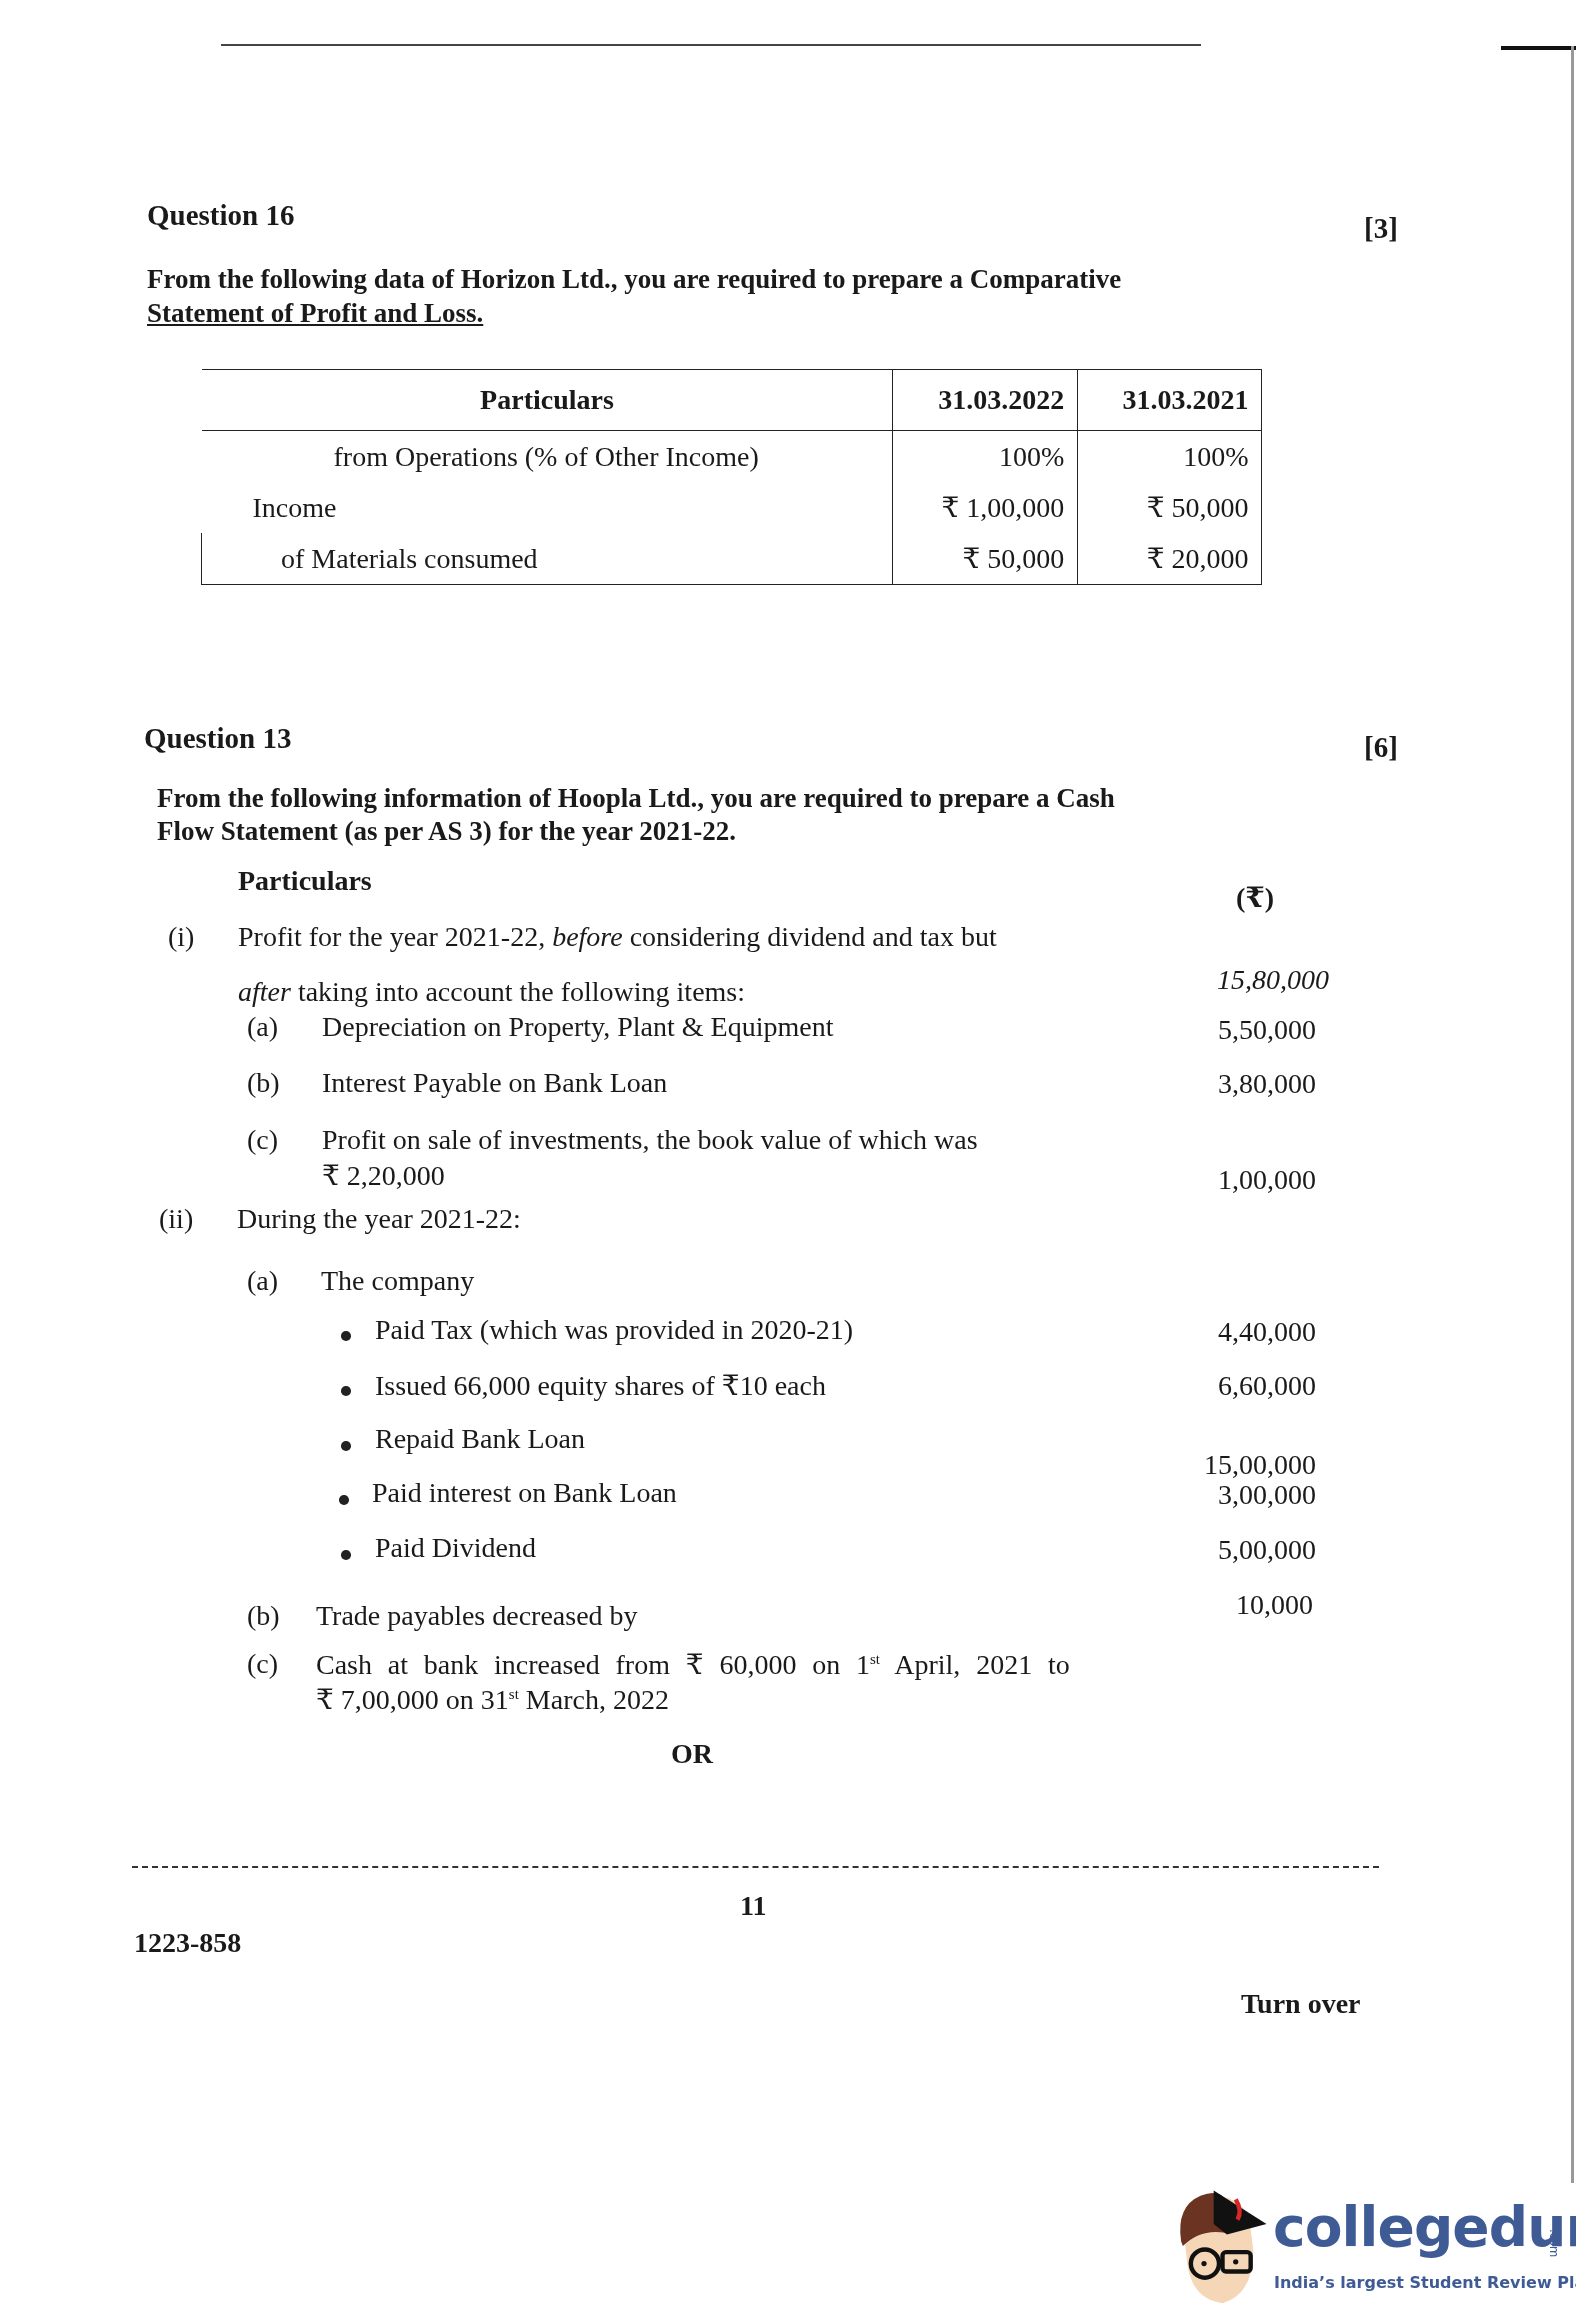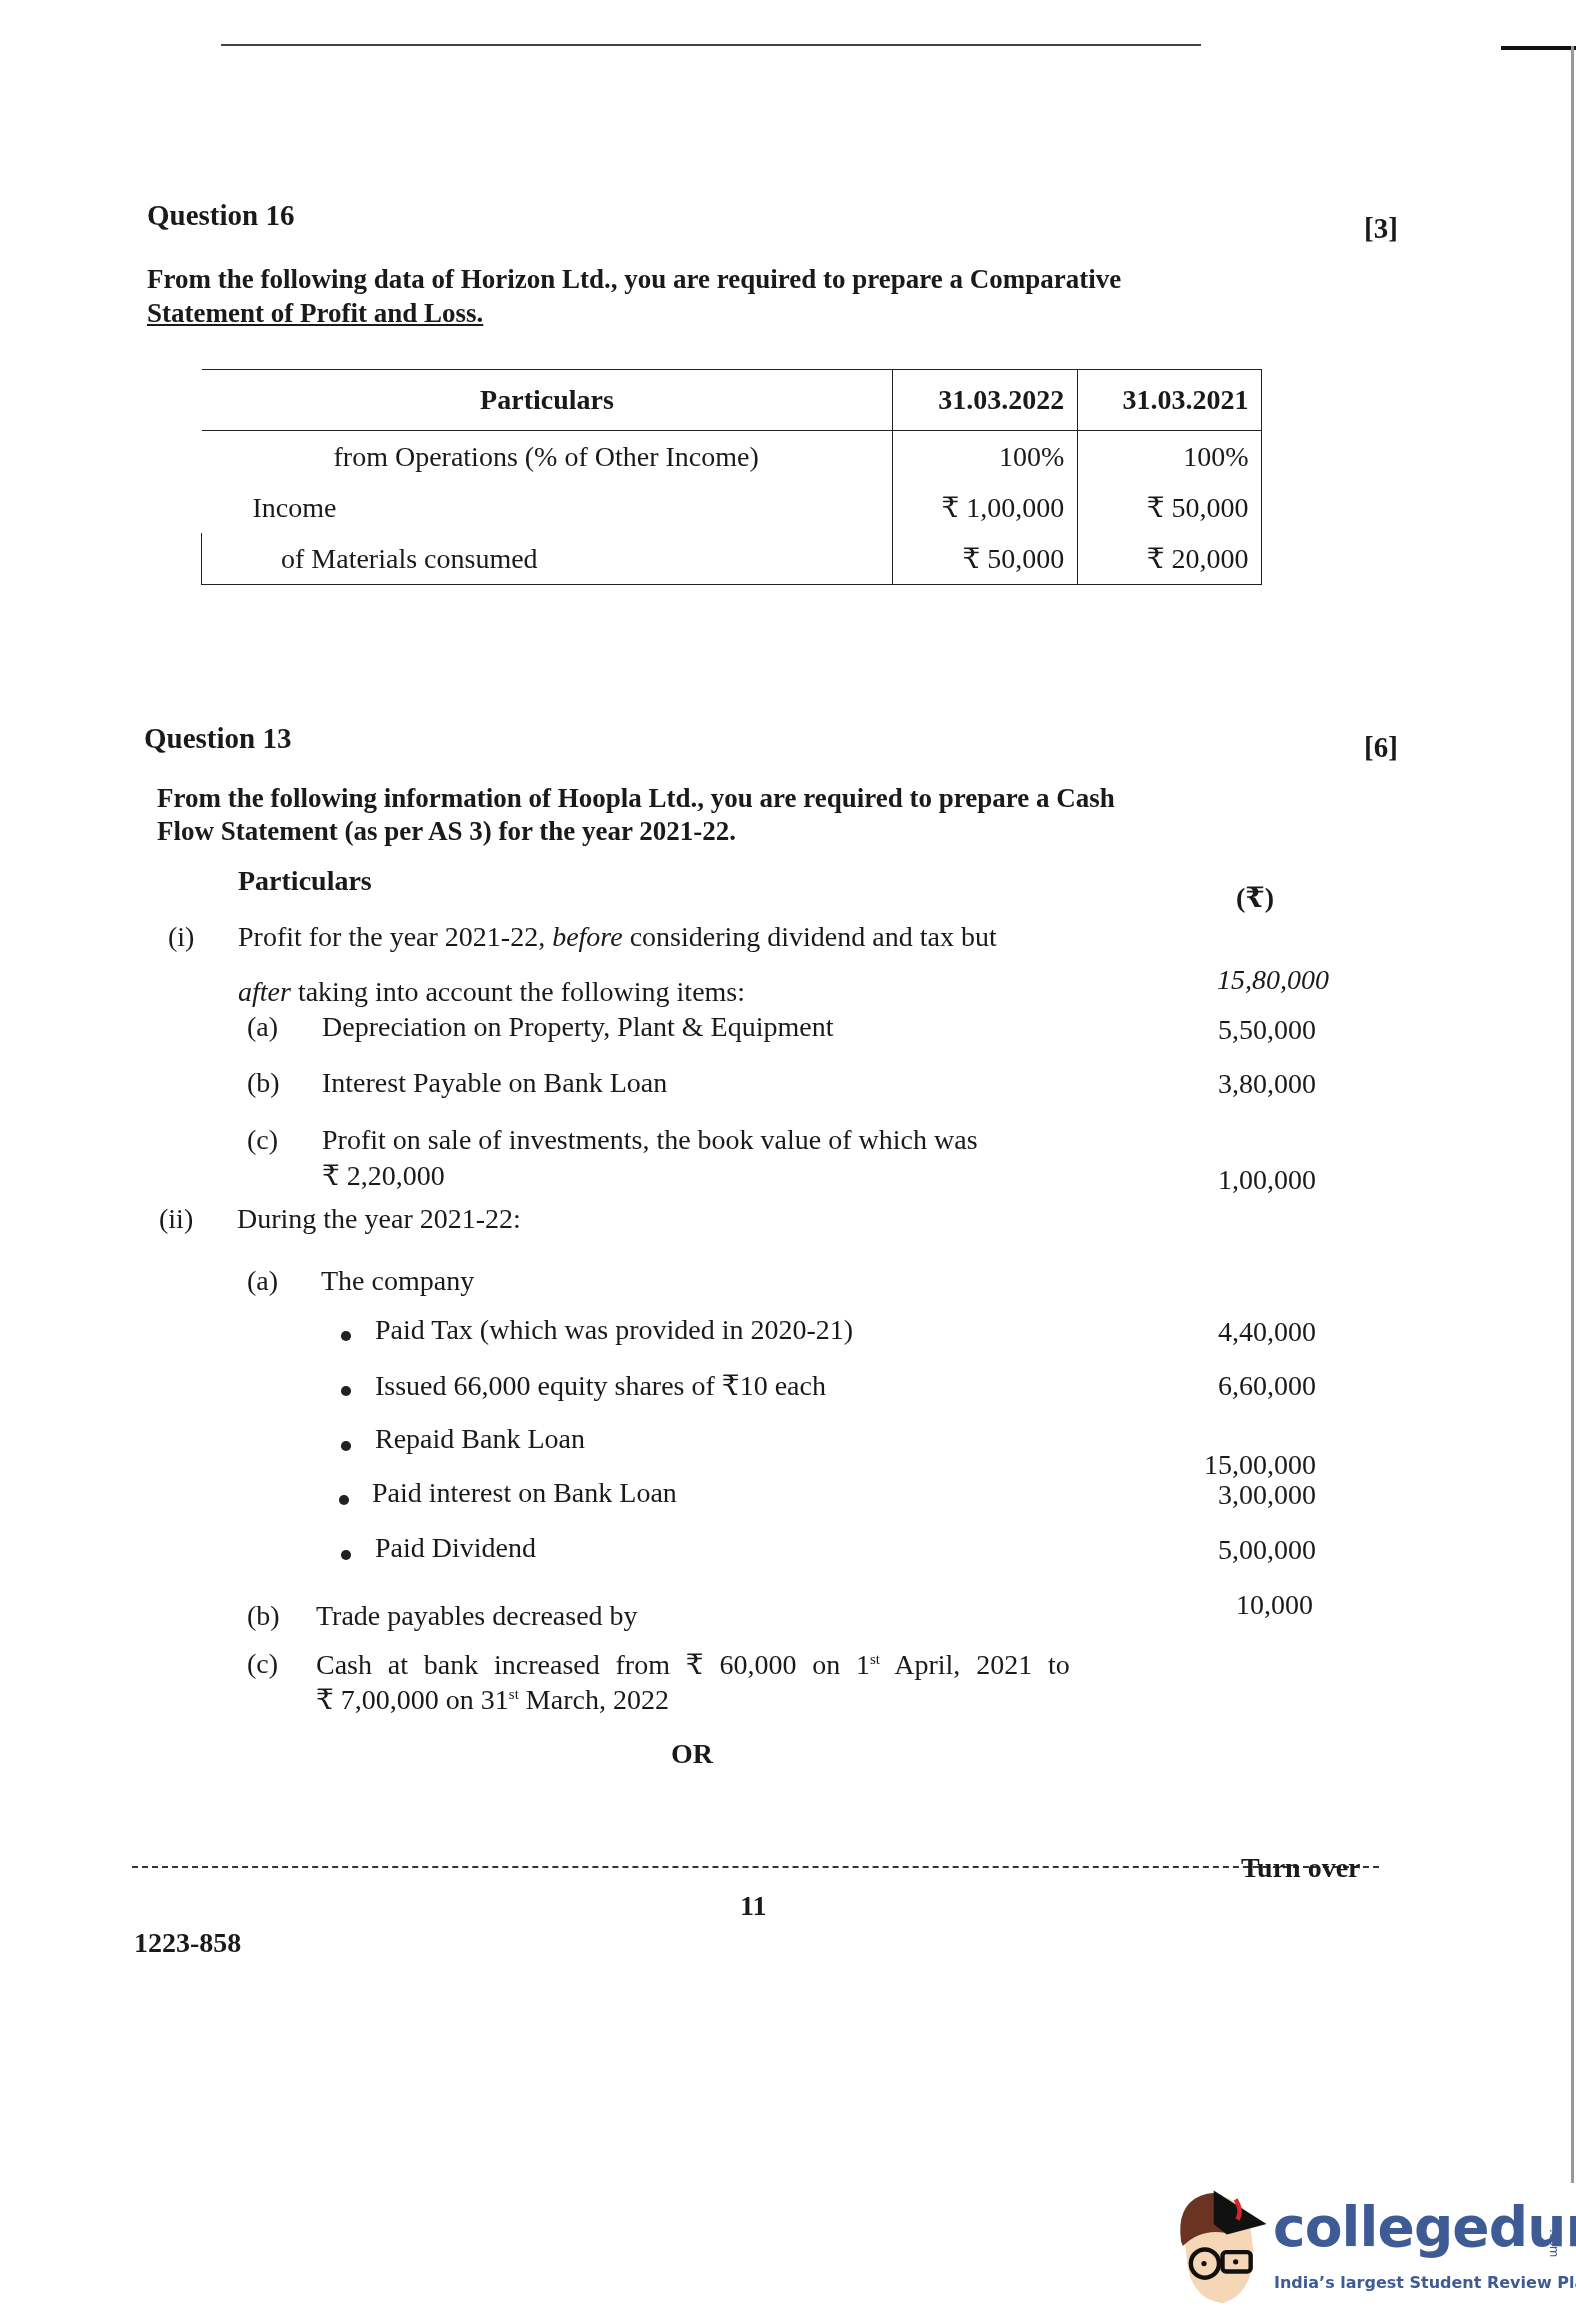--- a/index.html
+++ b/index.html
@@ -139,21 +139,21 @@
 
 <div class="row" style="left:247px; top:1648px;">(c)</div>
 <div class="row" style="left:316px; top:1648px; word-spacing:8.8px;"><span>Cash at bank increased from ₹ 60,000 on 1</span><sup>st</sup><span> April, 2021 to</span></div>
 <div class="row" style="left:316px; top:1683px;"><span>₹ 7,00,000 on 31</span><sup>st</sup><span> March, 2022</span></div>
 
 <div class="row bold" style="left:671px; top:1738px;">OR</div>
 
 <div class="dash-rule"></div>
 <div class="footer" style="left:740px; top:1890px;">11</div>
 <div class="footer" style="left:134px; top:1927px;">1223-858</div>
-<div class="footer" style="left:1241px; top:1852px;text-align:center;">Turn over</div>
+<div class="footer" style="left:1241px; top:1988px;text-align:center;">Turn over</div>
 
 <div class="logo">
   <svg width="97" height="132" viewBox="0 0 110 150" style="position:absolute;left:0;top:4.4px;">
     <path d="M10 50 Q15 20 45 18 Q70 18 85 40 L90 80 Q90 130 55 140 Q20 135 15 95 Z" fill="#f5d7b8"></path>
     <path d="M8 70 Q2 30 30 18 Q50 10 58 22 L58 60 Q30 55 10 75 Z" fill="#6b3322"></path>
     <path d="M45 12 L105 50 L60 62 L45 50 Z" fill="#111"></path>
     <path d="M70 22 Q78 35 72 45" stroke="#d62828" stroke-width="5" fill="none"></path>
     <circle cx="35" cy="95" r="16" fill="none" stroke="#111" stroke-width="5"></circle>
     <rect x="55" y="82" width="32" height="22" rx="4" fill="none" stroke="#111" stroke-width="5"></rect>
     <line x1="51" y1="92" x2="55" y2="92" stroke="#111" stroke-width="4"></line>

